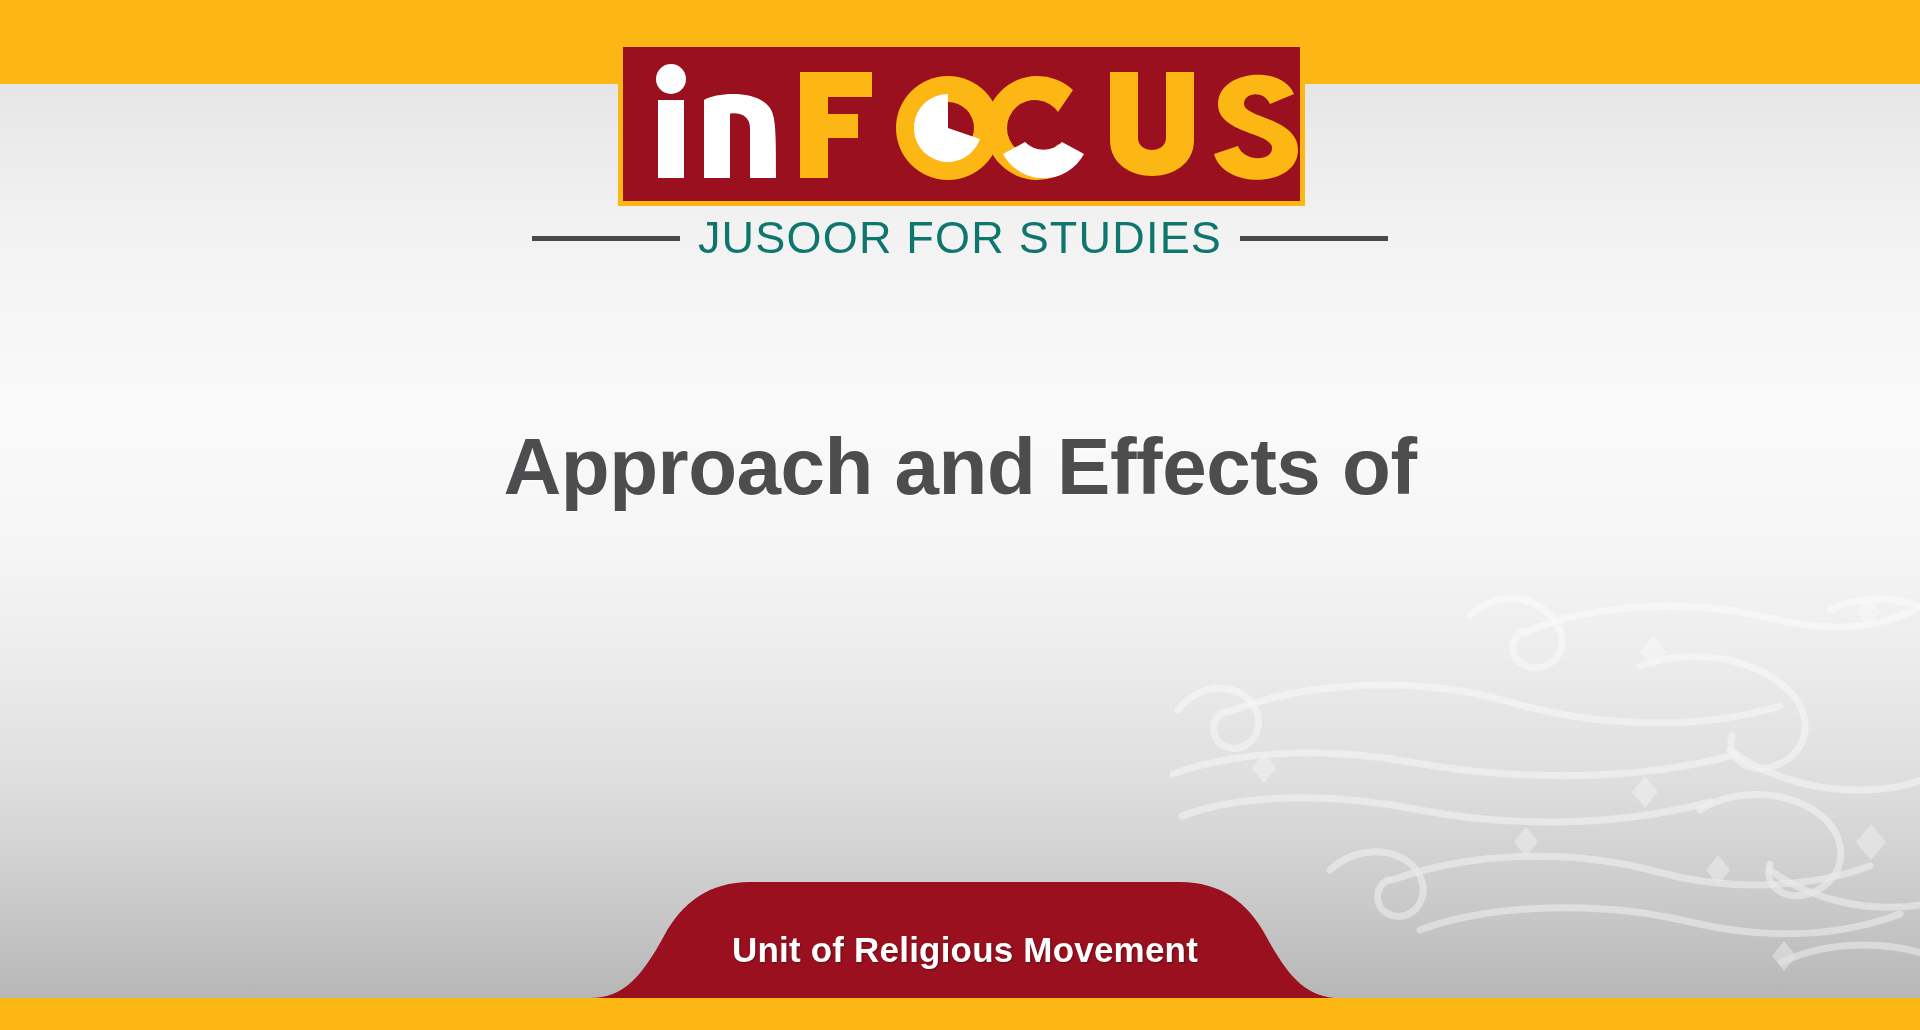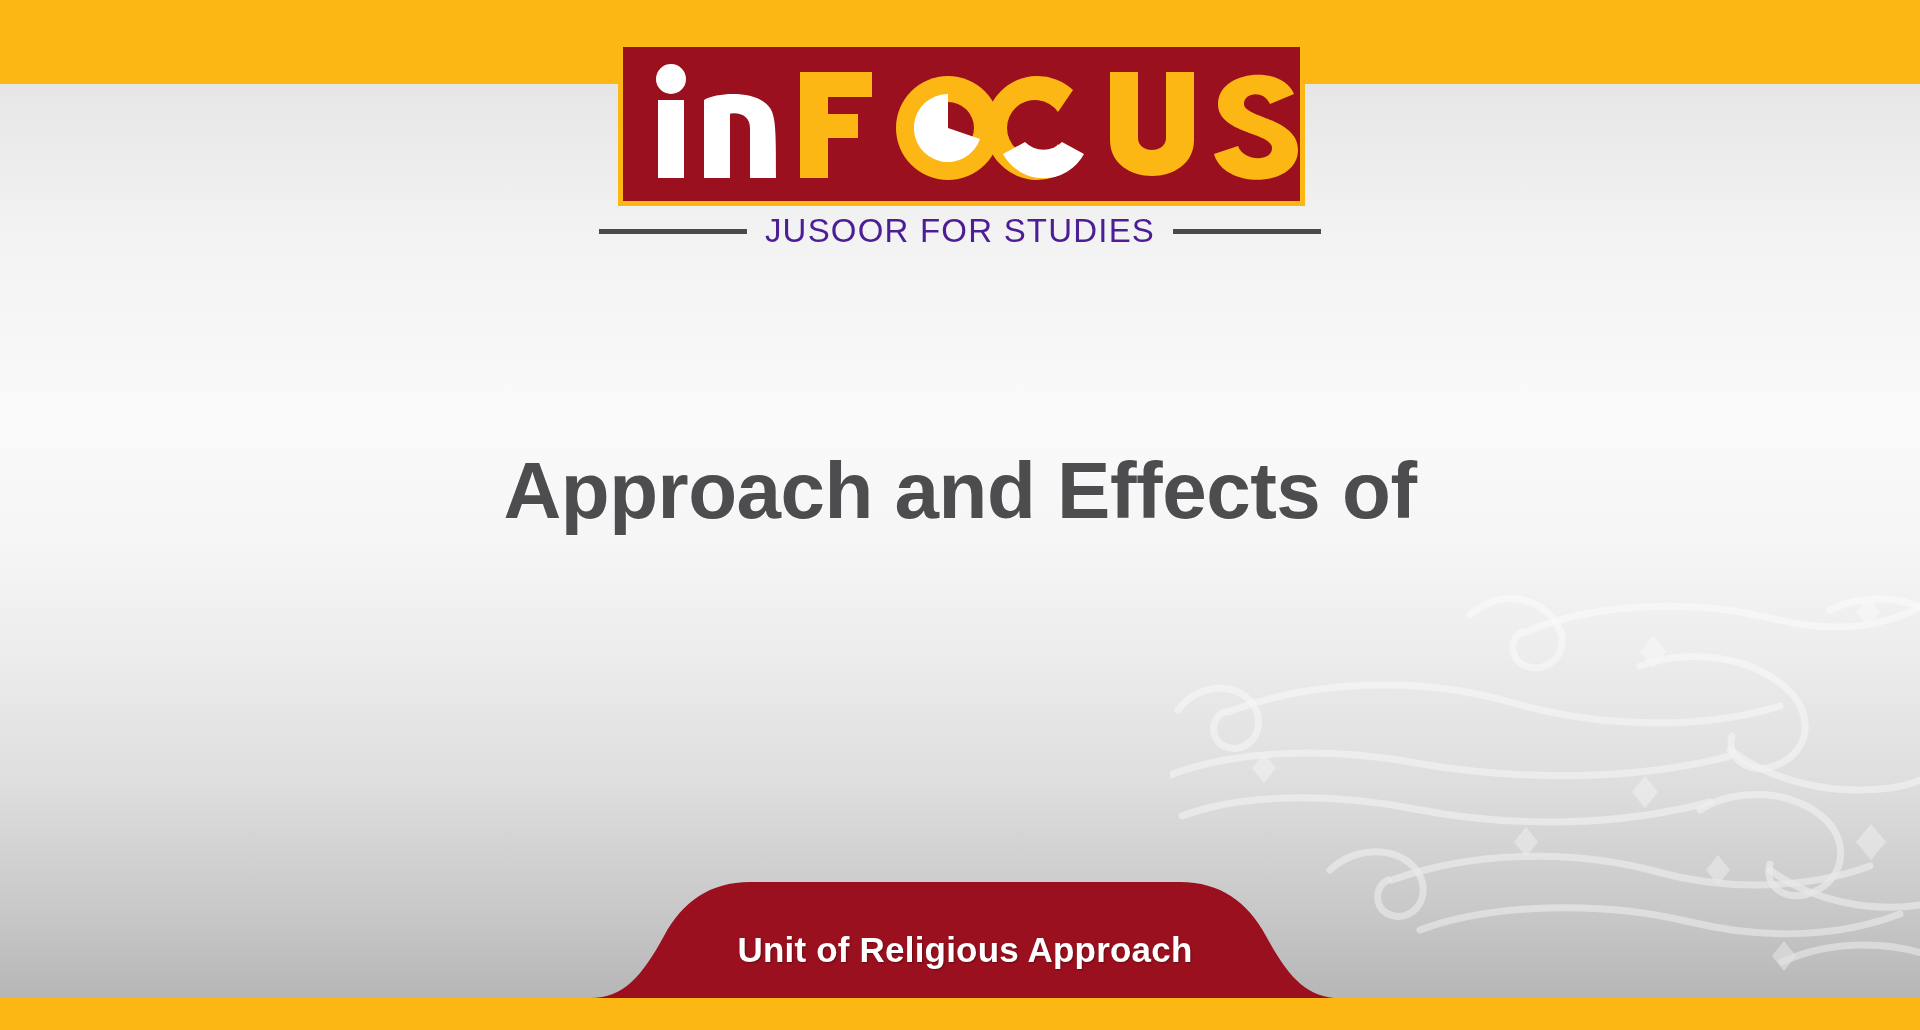--- a/index.html
+++ b/index.html
@@ -98,35 +98,34 @@
     justify-content: center;
     gap: 18px;
   }
   .tag-rule {
     width: 148px;
     height: 5px;
     background: #4a4a4a;
   }
   .tagline-text {
     font-family: "Liberation Sans", sans-serif;
-    font-size: 33px;
+    font-size: 45px;
     letter-spacing: 1.2px;
-    color: #4c1d95;
+    color: #0f766e;
     white-space: nowrap;
     font-weight: 400;
   }
 
   
   .title-block {
     position: absolute;
     left: 0;
     top: 420px;
     width: 1920px;
     text-align: center;
-    margin-top: 24px;
   }
   .title-line {
     font-family: "Liberation Sans", sans-serif;
     font-weight: bold;
     font-size: 80px;
     line-height: 1.18;
     color: #4d4d4f;
     letter-spacing: -0.5px;
     white-space: nowrap;
     text-shadow: 1px 1px 0 rgba(255,255,255,0.55);
@@ -252,18 +251,18 @@
 
   <div class="title-block">
     <div class="title-line">Approach and Effects of</div>
   </div>
 
   <div class="banner">
     <svg class="banner-shape" viewBox="0 0 750 118" preserveAspectRatio="none" aria-hidden="true">
       <path d="M0 118 L0 118 C 34 118, 52 96, 74 56 C 92 22, 120 2, 160 2
                L 590 2 C 630 2, 658 22, 676 56 C 698 96, 716 118, 750 118 Z" fill="#9b101e"></path>
     </svg>
-    <div class="banner-label">Unit of Religious Approach</div>
+    <div class="banner-label">Unit of Religious Movement</div>
   </div>
 
   <div class="band-bottom"></div>
 
 </div>
 
 </body></html>

